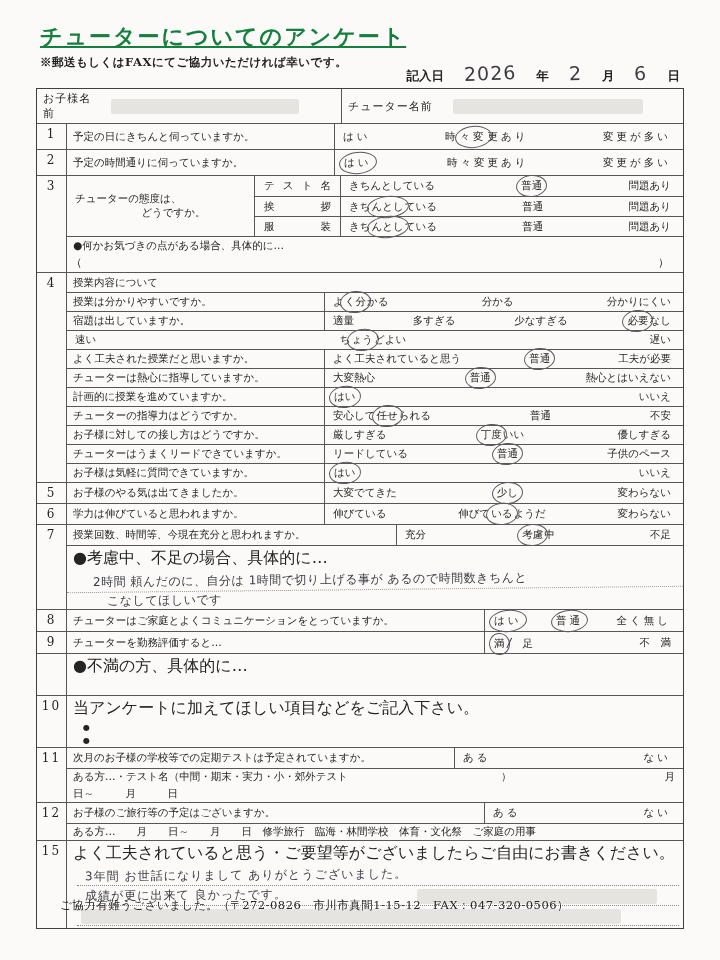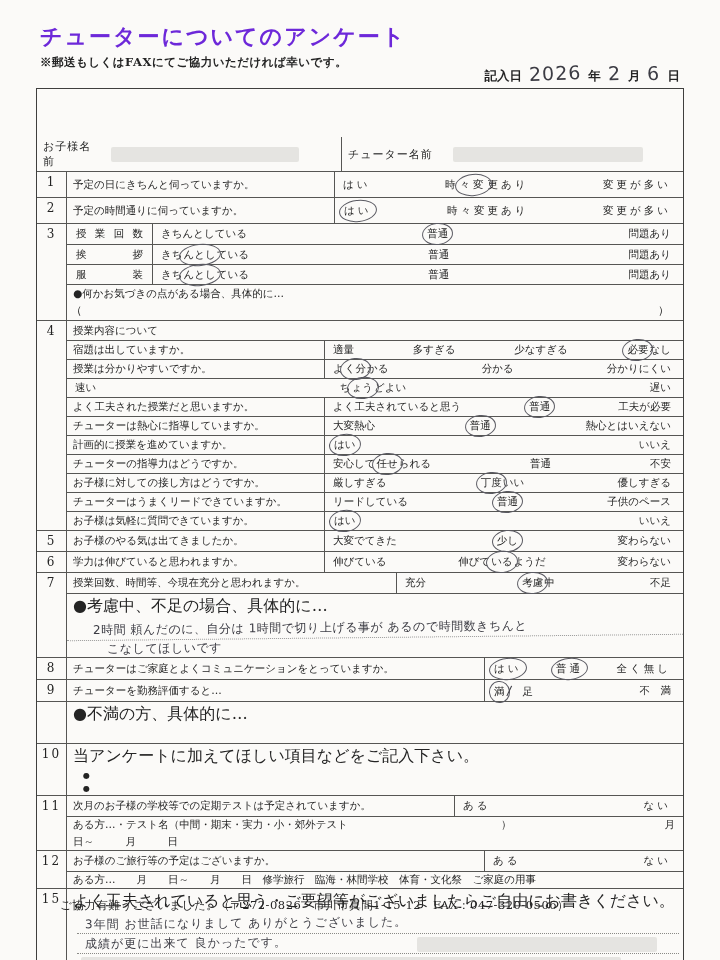--- a/index.html
+++ b/index.html
@@ -4,23 +4,23 @@
 <style>
   * { box-sizing: border-box; margin: 0; padding: 0; }
   body {
     width: 720px; height: 960px; position: relative; overflow: hidden;
     background: #f7f6f3;
     font-family: "DejaVu Serif", "Liberation Serif", serif;
     color: #242424;
   }
   .paper { position: absolute; inset: 0; background: #fbfaf8; }
 
-  .title { position: absolute; left: 40px; top: 22px; font-size: 22px; font-weight: bold; letter-spacing: 2px; color: #6d28d9; }
+  .title { position: absolute; left: 40px; top: 22px; font-size: 22px; font-weight: bold; letter-spacing: 2px; color: #15803d; text-decoration: underline; }
   .subtitle { position: absolute; left: 40px; top: 55px; font-size: 11.5px; font-weight: bold; letter-spacing: .5px; }
-  .dateline { position: absolute; right: 40px; top: 62px; font-size: 12.5px; font-weight: bold; display: flex; align-items: baseline; gap: 7px; }
+  .dateline { position: absolute; right: 40px; top: 62px; font-size: 12.5px; font-weight: bold; display: flex; align-items: baseline; gap: 20px; }
   .hand { font-family: "DejaVu Sans", "Liberation Sans", sans-serif; color: #3c3c44; }
   .date-num { font-size: 19px; font-weight: normal; transform: rotate(-2deg); letter-spacing: 1px; }
 
   .form { position: absolute; left: 36px; top: 88px; width: 648px; border: 1.5px solid #3f3f3e; }
   .trow { display: flex; border-top: 1px solid #565654; }
   .trow:first-child { border-top: none; }
   .num { flex: 0 0 30px; border-right: 1px solid #565654; font-size: 12px; text-align: center; padding-top: 3px; letter-spacing: 2px; }
   .cell { flex: 1; min-width: 0; display: flex; flex-direction: column; }
 
   .qline { display: flex; align-items: stretch; min-height: 25px; }
@@ -30,21 +30,21 @@
   .opts { flex: 1; display: flex; justify-content: space-between; align-items: center; padding: 0 12px 0 8px; font-size: 10.5px; gap: 16px; }
   .spread .opt { letter-spacing: 3px; }
   .opt { white-space: nowrap; }
 
   .circled { position: relative; display: inline-block; padding: 0 1px; }
   .circled::after { content: ""; position: absolute; left: -4px; right: -4px; top: -4px; bottom: -4px;
     border: 1.5px solid #5a5a62; border-radius: 50%; transform: rotate(-6deg); pointer-events: none; }
   .slash { display: inline-block; margin: 0 1px; transform: rotate(8deg); font-size: 13px; }
 
   
-  .namerow { min-height: 26px; margin-top: 48px; }
+  .namerow { min-height: 26px; }
   .nlabel { font-size: 11px; display: flex; align-items: center; padding: 2px 6px; letter-spacing: 1px; }
   .nbox { flex: 1; display: flex; align-items: center; padding: 3px 8px; }
   .redact { background: #e5e4e1; border-radius: 2px; height: 15px; }
   .nsplit { border-left: 1px solid #565654; }
 
   
   .r3 { display: flex; }
   .r3label { flex: 0 0 188px; border-right: 1px solid #565654; font-size: 10.5px; display: flex; flex-direction: column; justify-content: center; padding: 2px 8px; }
   .r3label .l2 { text-align: center; padding-left: 26px; }
   .r3right { flex: 1; display: flex; flex-direction: column; }
@@ -138,24 +138,28 @@
               <span class="opt">変更が多い</span>
             </div>
       </div>
         </div>
     </div>
 
     <div class="trow">
       <div class="num">3</div>
       <div class="cell">
         <div class="r3">
+          <div class="r3label">
+            <div>チューターの態度は、</div>
+            <div class="l2">どうですか。</div>
+          </div>
           <div class="r3right">
             <div class="r3sub">
               <div class="sname">
-                  <span>授業回数</span>
+                  <span>テスト名</span>
                 </div>
               <div class="opts">
                   <span class="opt">きちんとしている</span>
                   <span class="opt"><span class="circled">普通</span></span>
                   <span class="opt">問題あり</span>
                 </div>
             </div>
             <div class="r3sub">
               <div class="sname">
                   <span>挨拶</span>
@@ -184,34 +188,34 @@
           <span>）</span>
         </div>
       </div>
     </div>
 
     <div class="trow">
       <div class="num">4</div>
       <div class="cell">
         <div class="sechead">授業内容について</div>
         <div class="qline sub">
+          <div class="qcell w258">授業は分かりやすいですか。</div>
+          <div class="opts">
+              <span class="opt">よ<span class="circled">く分</span>かる</span>
+              <span class="opt">分かる</span>
+              <span class="opt">分かりにくい</span>
+            </div>
+        </div>
+        <div class="qline sub">
           <div class="qcell w258">宿題は出していますか。</div>
           <div class="opts">
               <span class="opt">適量</span>
               <span class="opt">多すぎる</span>
               <span class="opt">少なすぎる</span>
               <span class="opt"><span class="circled">必要</span>なし</span>
-            </div>
-        </div>
-        <div class="qline sub">
-          <div class="qcell w258">授業は分かりやすいですか。</div>
-          <div class="opts">
-              <span class="opt">よ<span class="circled">く分</span>かる</span>
-              <span class="opt">分かる</span>
-              <span class="opt">分かりにくい</span>
             </div>
         </div>
         <div class="qline sub">
           <div class="opts">
               <span class="opt">速い</span>
               <span class="opt">ち<span class="circled">ょう</span>どよい</span>
               <span class="opt">遅い</span>
             </div>
         </div>
         <div class="qline sub">

